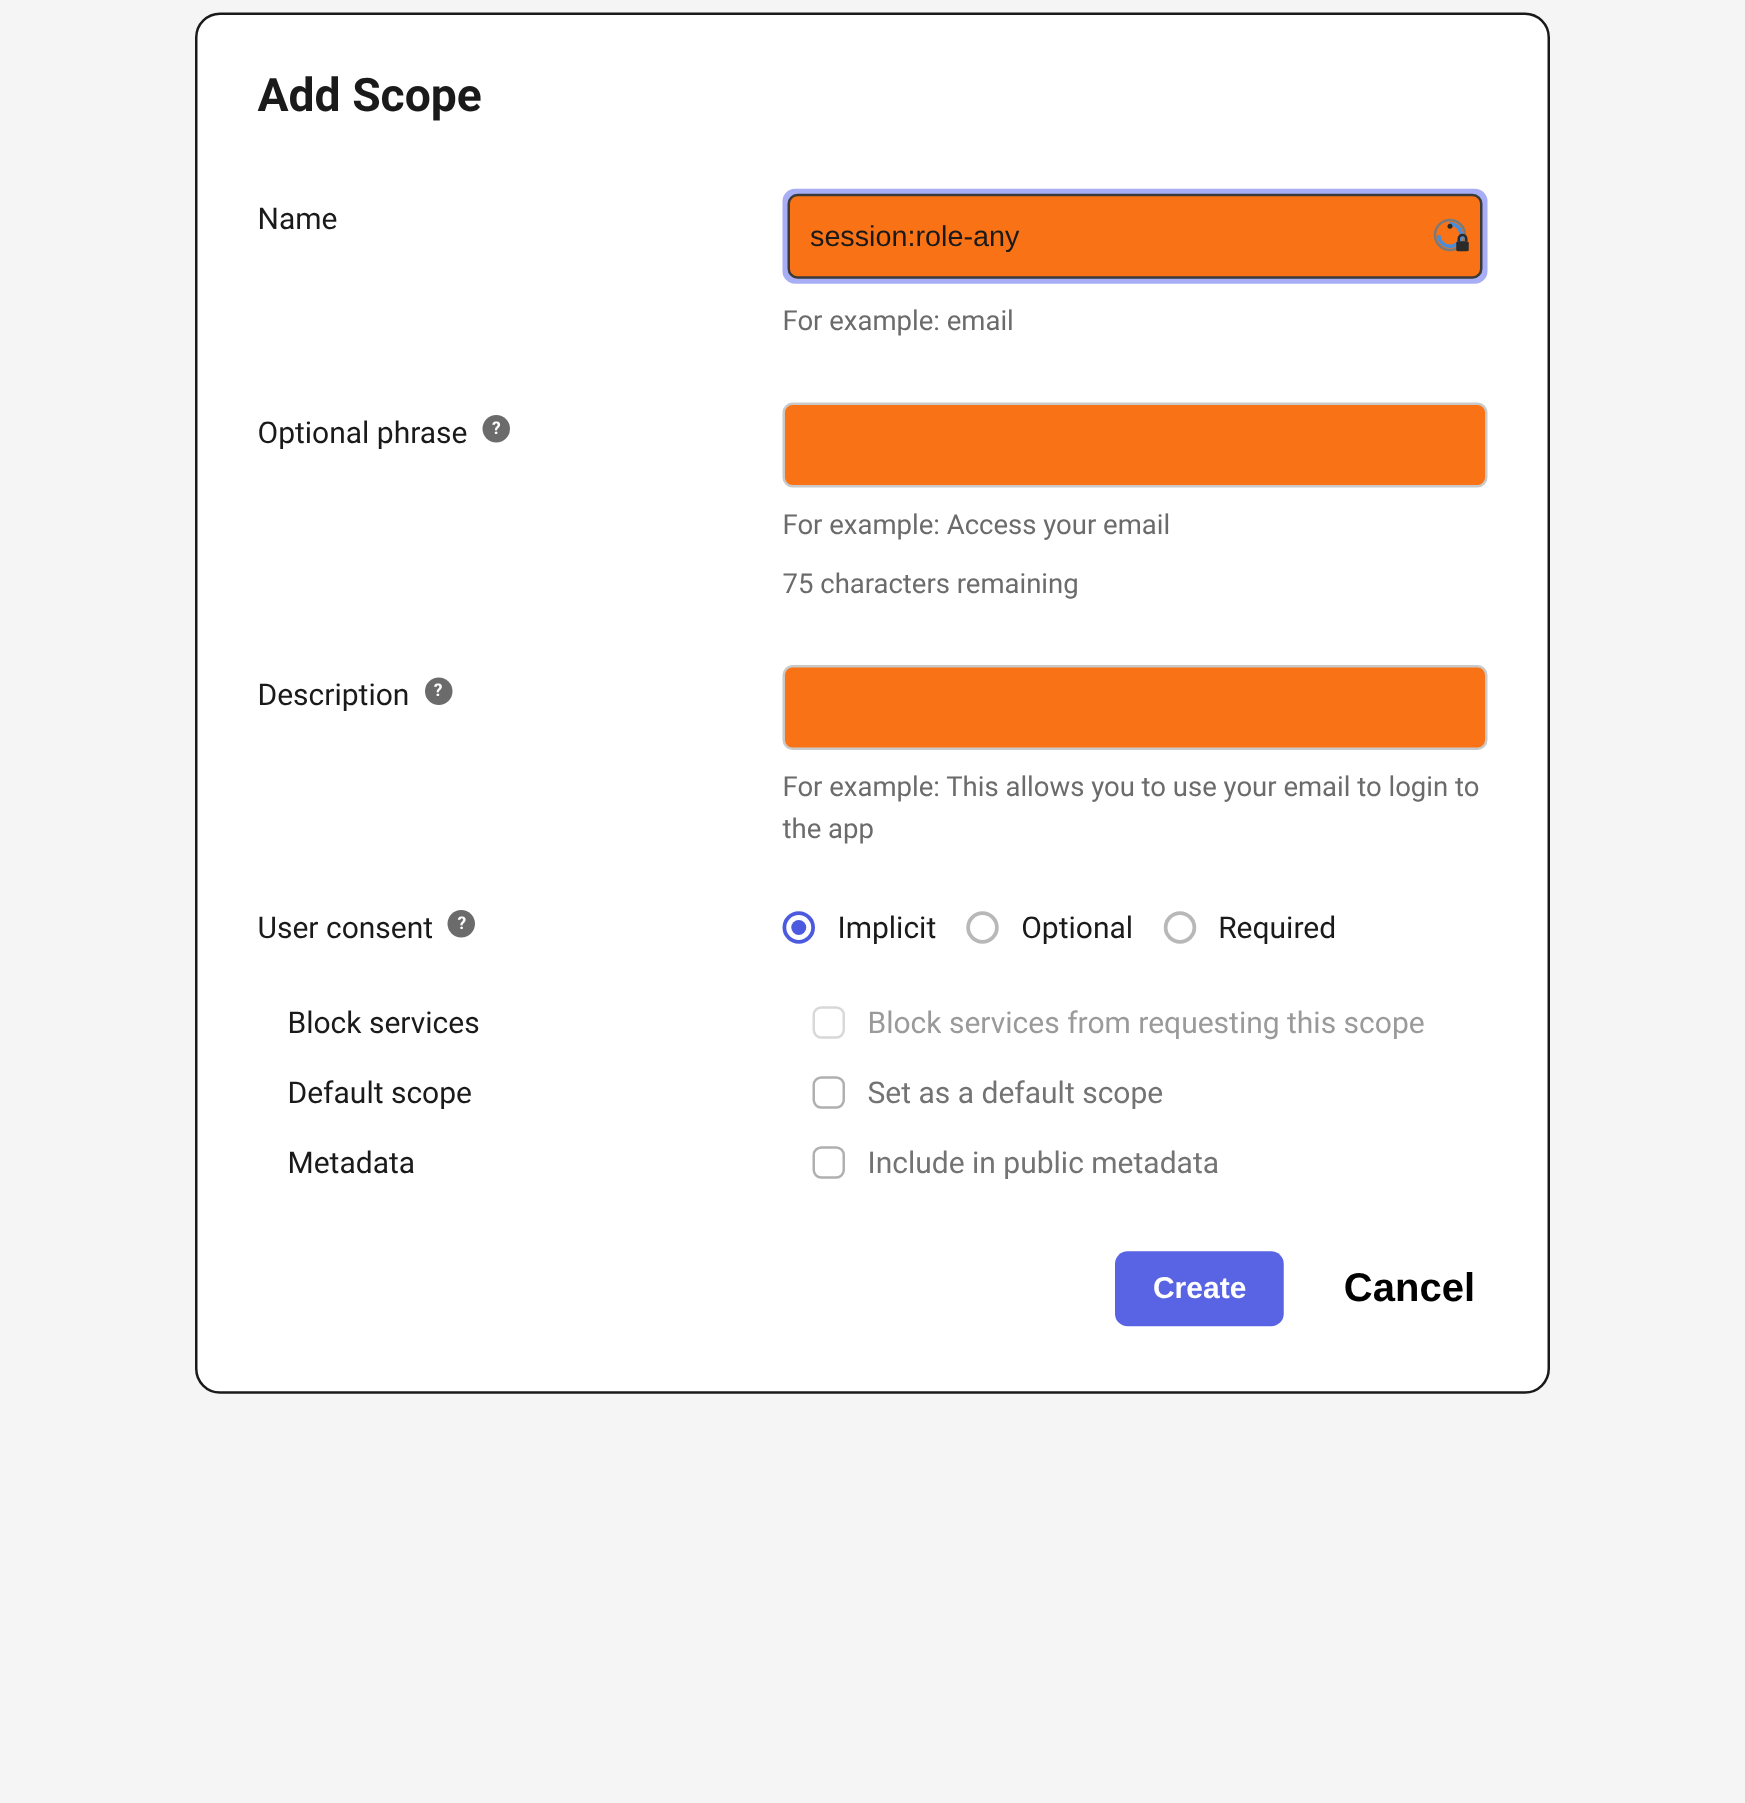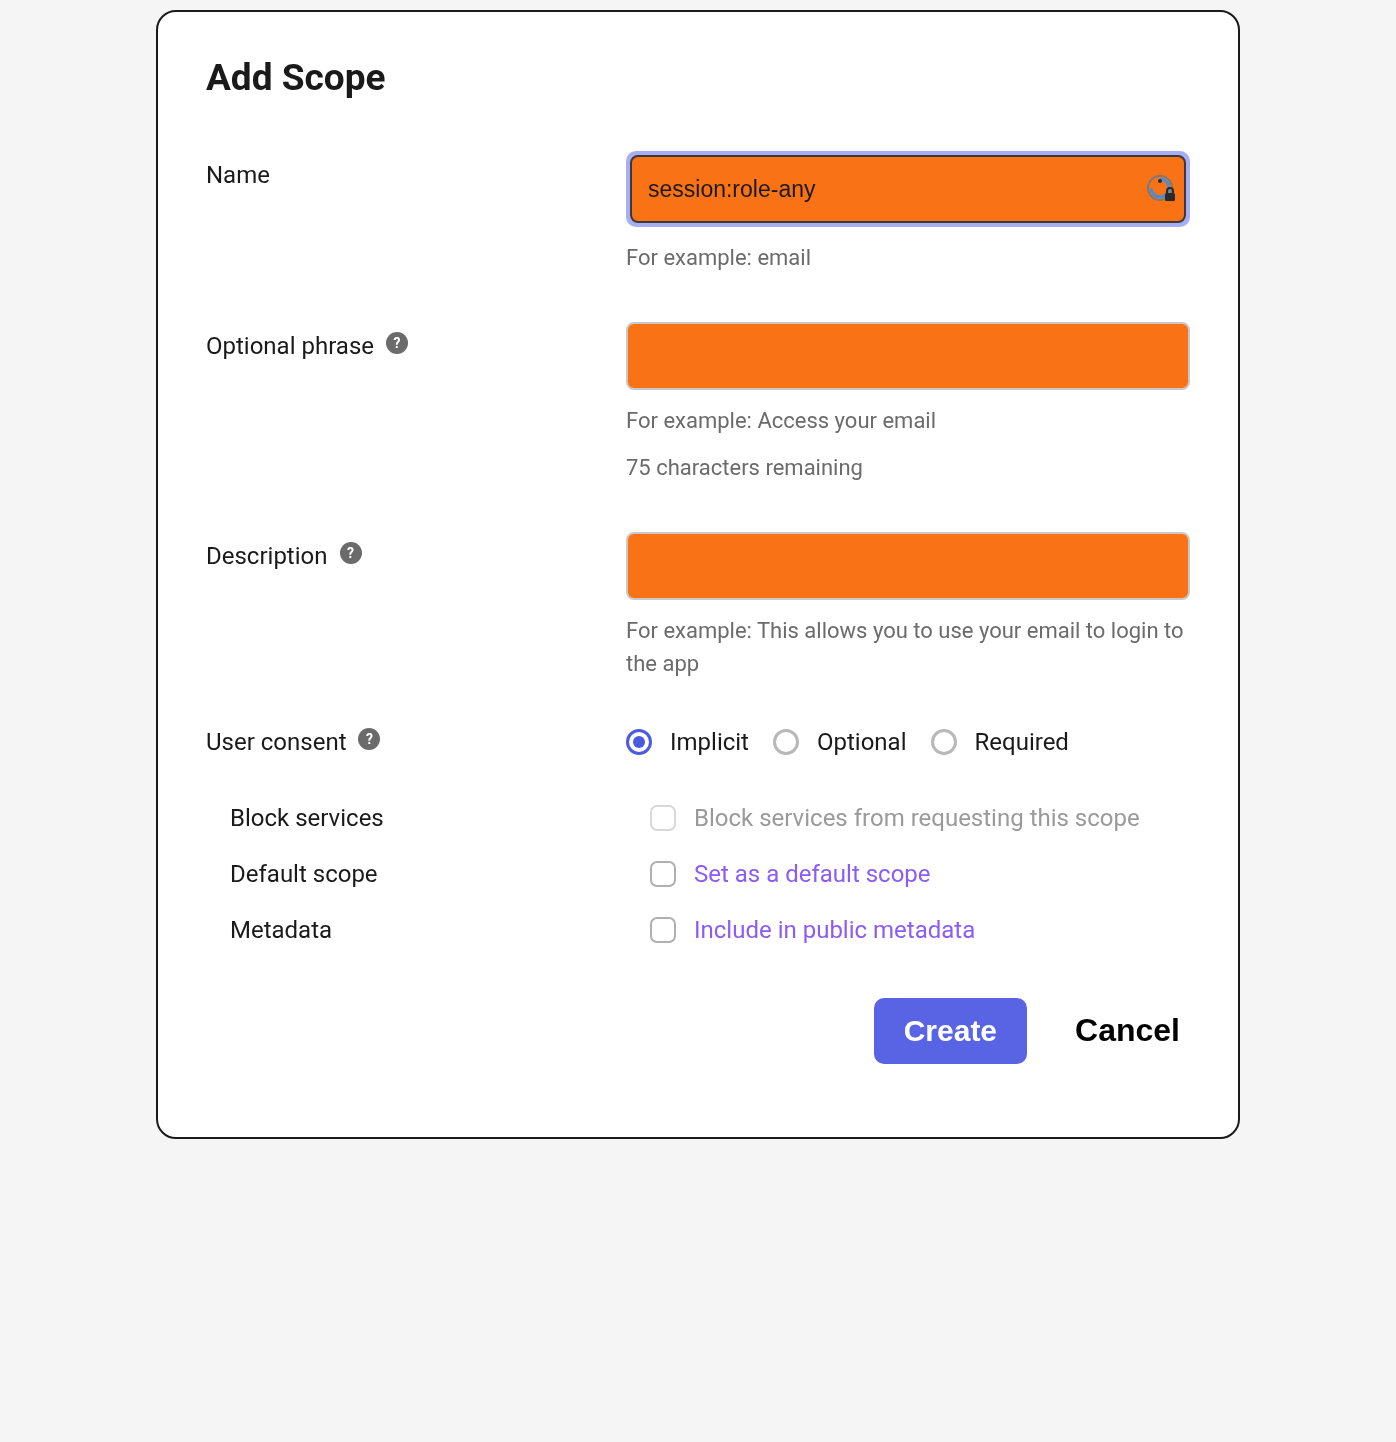--- a/index.html
+++ b/index.html
@@ -14,21 +14,21 @@
       justify-content: center;
       align-items: flex-start;
       min-height: 100vh;
       padding: 10px;
     }
     .modal {
       background: #fff;
       border-radius: 20px;
       border: 2px solid #1a1a1a;
       width: 1084px;
-      padding: 44px 48px 72px 48px;
+      padding: 44px 48px 48px 48px;
     }
     .modal-title {
       font-size: 37px;
       font-weight: 700;
       color: #1a1a1a;
       margin-bottom: 52px;
     }
     .form-row {
       display: flex;
       align-items: flex-start;
@@ -143,39 +143,39 @@
     }
     .checkbox-box {
       width: 26px;
       height: 26px;
       border-radius: 7px;
       border: 2.5px solid #b0b0b0;
       flex-shrink: 0;
     }
     .checkbox-label {
       font-size: 24px;
-      color: #8b5cf6;
+      color: #737373;
     }
     .checkbox-item.disabled .checkbox-box {
       border-color: #d8d8d8;
     }
     .checkbox-item.disabled .checkbox-label {
       color: #9a9a9a;
     }
     .button-row {
       display: flex;
       justify-content: flex-end;
       align-items: center;
       gap: 38px;
       margin-top: 52px;
     }
     .btn-primary {
       background: #5864e3;
       color: #fff;
-      font-size: 30px;
+      font-size: 24px;
       font-weight: 600;
       border: none;
       border-radius: 10px;
       padding: 16px 30px;
       cursor: pointer;
     }
     .btn-link {
       background: none;
       border: none;
       color: #000000;

